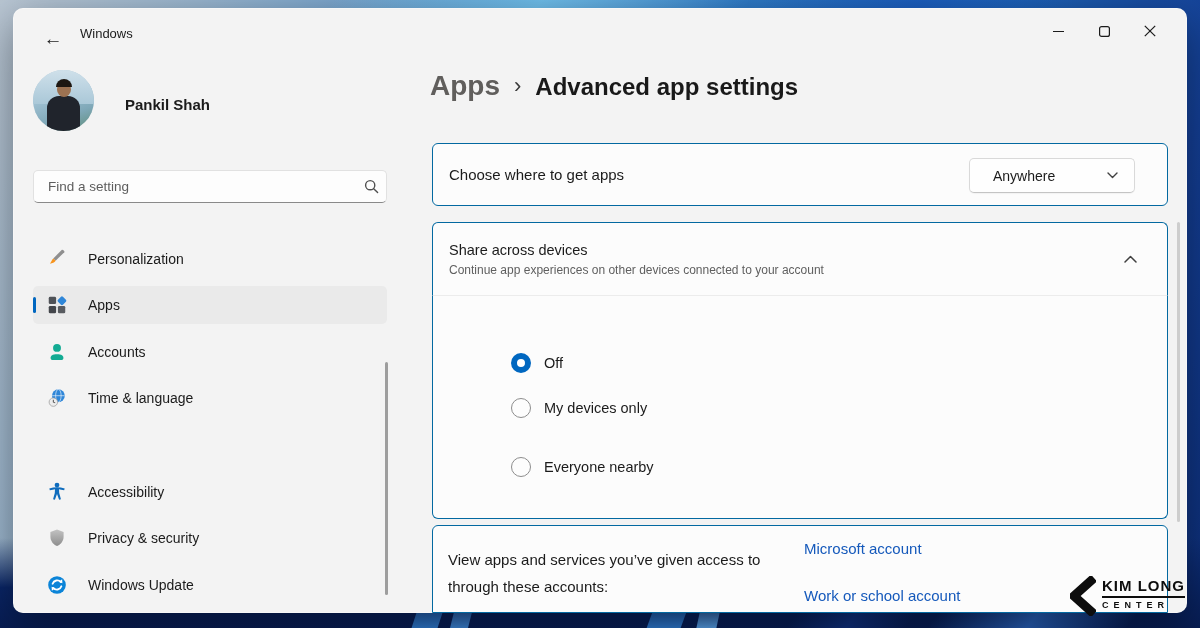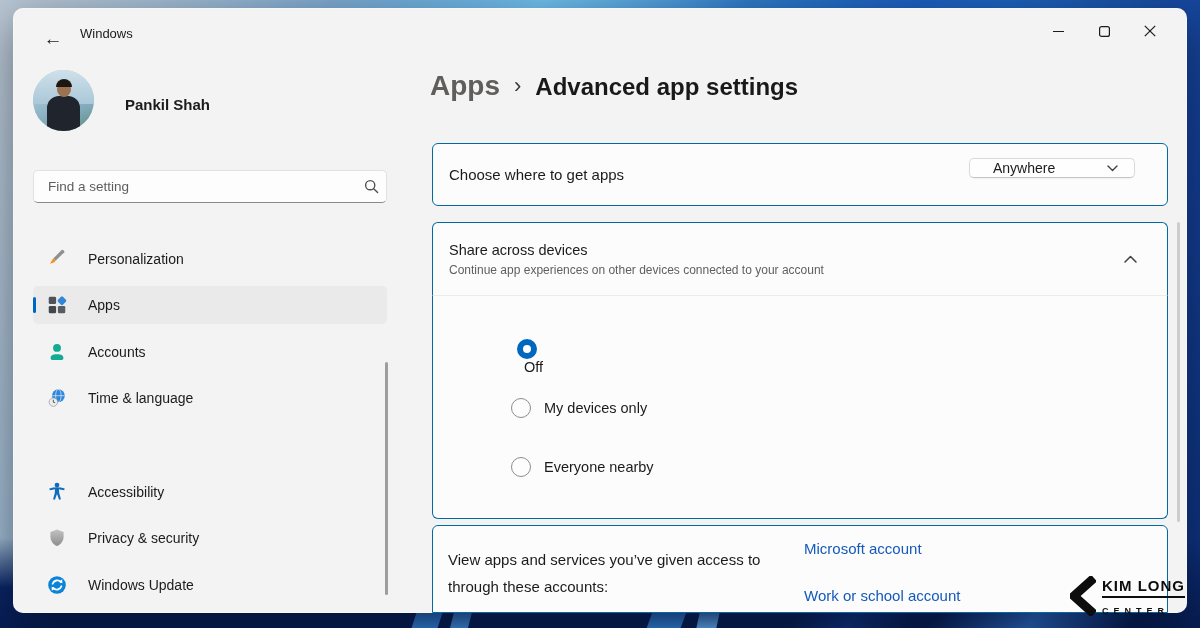--- a/index.html
+++ b/index.html
@@ -70,55 +70,55 @@
 
   
   .breadcrumb { position:absolute; left:417px; top:62px; display:flex; align-items:baseline; }
   .crumb-parent { font-size:28px; font-weight:bold; color:#605e5c; cursor:pointer; }
   .crumb-sep { font-size:22px; color:#3b3b3b; margin:0 14px; position:relative; top:-2px; }
   .page-title { font-size:24px; font-weight:bold; color:#191919; }
 
   .card { position:absolute; left:419px; width:736px; background:#fcfcfc; border:1px solid #0369a1; }
   .card-choose { top:135px; height:63px; border-radius:6px; display:flex; align-items:center; }
   .card-choose .row-label { margin-left:16px; font-size:15px; color:#1b1b1b; flex:1; }
-  .dropdown { position:absolute; right:32px; top:14px; width:166px; height:20px; background:#fefefe;
+  .dropdown { position:absolute; right:32px; top:14px; width:166px; height:35px; background:#fefefe;
     border:1px solid #d9d9d9; border-bottom-color:#c4c4c4; border-radius:5px;
     display:flex; align-items:center; cursor:pointer; box-shadow:0 1px 1px rgba(0,0,0,.04); }
   .dropdown-value { margin-left:23px; font-size:14px; color:#1b1b1b; flex:1; }
   .dropdown-chevron { margin-right:16px; display:flex; }
 
   .card-share-header { top:214px; height:74px; border-radius:6px 6px 0 0; border-bottom:1px solid #ececec;
     display:flex; align-items:center; cursor:pointer; }
   .share-text { margin-left:16px; flex:1; }
   .share-title { font-size:14.5px; color:#1b1b1b; }
   .share-subtitle { font-size:12px; color:#5f5f5f; margin-top:5px; }
   .share-chevron { margin-right:30px; display:flex; }
 
   .card-share-body { top:288px; height:223px; border-top:none; border-radius:0 0 6px 6px; }
   .radio-row { position:absolute; left:78px; display:flex; align-items:center; cursor:pointer; }
-  .radio-row.r0 { top:43px;flex-direction:column; } .radio-row.r1 { top:102px; } .radio-row.r2 { top:161px;text-align:center; }
+  .radio-row.r0 { top:57px; } .radio-row.r1 { top:102px; } .radio-row.r2 { top:161px;text-align:center; }
   .radio { width:20px; height:20px; border-radius:50%; background:#fff; }
   .radio.on  { border:6px solid #0067c0; }
   .radio.off { border:1px solid #8d8d8d; background:#fdfdfd; }
   .radio-label { margin-left:13px; font-size:14.5px; color:#1b1b1b; }
 
   .card-accounts { top:517px; height:88px; border-radius:6px 6px 0 0; }
   .accounts-label { position:absolute; left:15px; top:20px; width:350px; font-size:15px; line-height:27px; color:#1b1b1b; }
   .account-link { position:absolute; left:371px; font-size:15px; color:#1559bb; cursor:pointer; }
   .account-link.l0 { top:14px; } .account-link.l1 { top:61px; }
 
   .main-scrollbar { position:absolute; left:1164px; top:214px; width:3px; height:300px; border-radius:2px; background:#cdcdcd; }
 
   
   .watermark { position:absolute; left:1070px; top:574px; width:126px; height:44px; z-index:5; }
   .wm-chevron { position:absolute; left:0; top:2px; }
   .wm-text { position:absolute; left:32px; top:3px; }
   .wm-line1 { font-size:15px; font-weight:bold; letter-spacing:1px; color:#0d0d0d; white-space:nowrap;
     border-bottom:2.5px solid #0d0d0d; padding-bottom:2px; }
-  .wm-line2 { font-size:9px; font-weight:bold; letter-spacing:5px; color:#0d0d0d; margin-top:8px; }
+  .wm-line2 { font-size:9px; font-weight:bold; letter-spacing:5px; color:#0d0d0d; margin-top:2px; }
 </style>
 </head>
 <body>
 
 <div class="desktop">
   <div class="streak s1"></div>
   <div class="streak s2"></div>
   <div class="desktop-bottom"></div>
   <div class="petal p1"></div>
   <div class="petal p2"></div>

